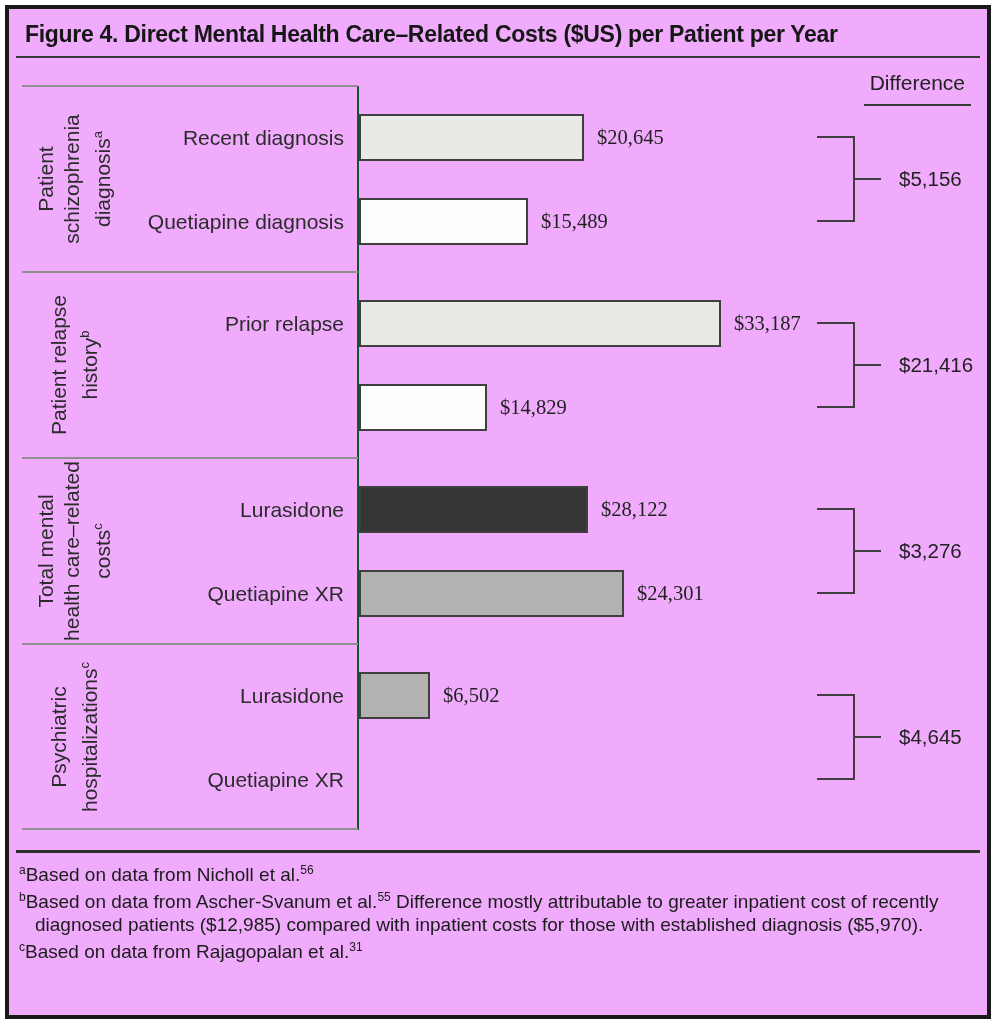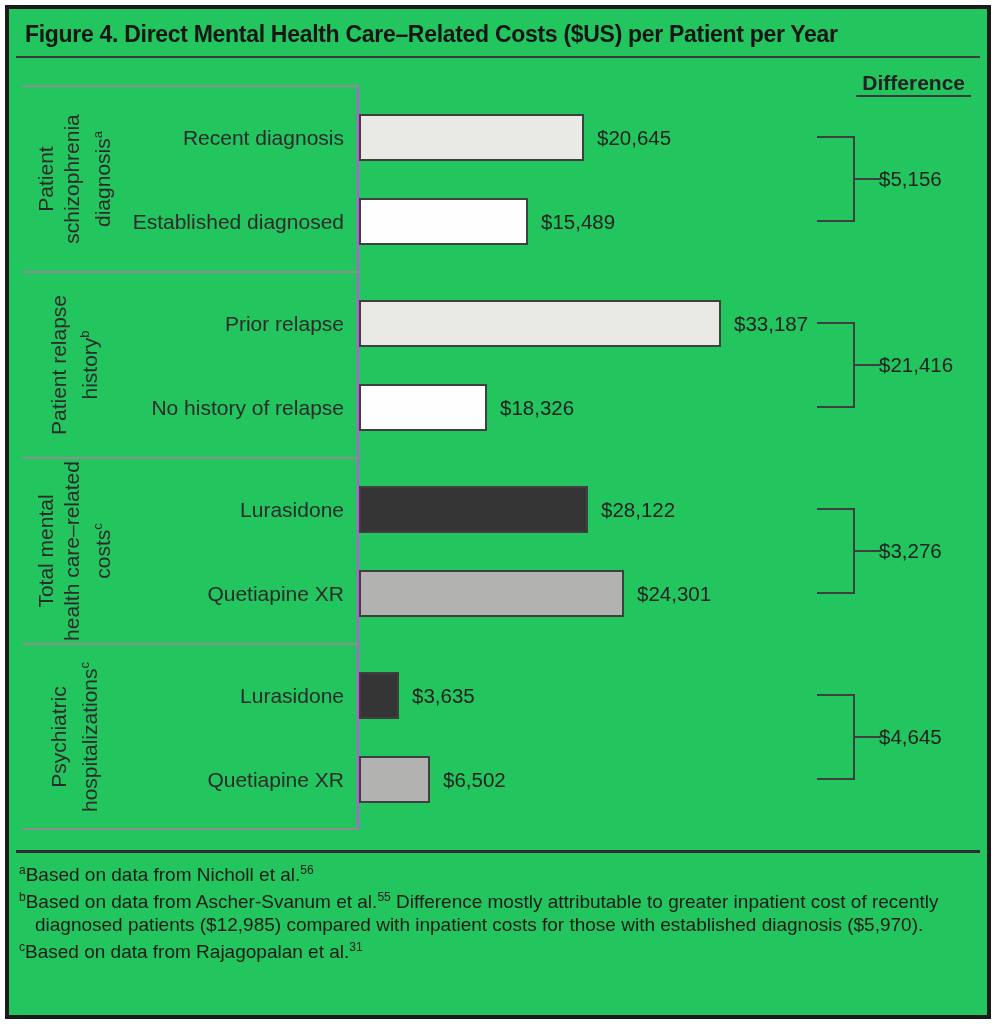--- a/index.html
+++ b/index.html
@@ -1,57 +1,57 @@
 <!DOCTYPE html>
 <html><head>
 <meta charset="utf-8">
 <style>
   * { margin:0; padding:0; box-sizing:border-box; }
   html,body { width:996px; height:1024px; background:#ffffff;
     font-family:"Liberation Sans", sans-serif; color:#1d1d1d; }
   .figure { position:absolute; left:5px; top:5px; width:986px; height:1014px;
-    border:4px solid #1a1a1a; background:#22c55e; overflow:hidden; }
+    border:4px solid #1a1a1a; background:#f0abfc; overflow:hidden; }
 
   
   .title-bar { margin:0 7px; padding:12px 9px 8px; border-bottom:2px solid #3a3a3a; }
   .title-bar h1 { font-size:23px; font-weight:bold; letter-spacing:-0.3px; color:#161616; }
 
   
   .chart { position:relative; padding-top:28px; }
   .diff-header { position:absolute; top:13px; right:16px; font-size:21px; color:#222;
-    border-bottom:2px solid #3a3a3a; padding:0 6px 0;font-weight:bold; }
+    border-bottom:2px solid #3a3a3a; padding:0 6px 9px; }
 
   .group-row { position:relative; height:186px; display:flex; }
   .group-row::before { content:""; position:absolute; top:-1px; left:13px; width:336px;
     border-top:2px solid #8f8f8f; }
   .group-row.last::after { content:""; position:absolute; bottom:0; left:13px; width:336px;
     border-top:2px solid #8f8f8f; }
 
   .group-label-cell { width:130px; position:relative; }
   .group-label-text { position:absolute; left:50%; top:50%;
     transform:translate(-50%,-50%) rotate(-90deg); text-align:center;
     font-size:21px; line-height:26px; white-space:nowrap; color:#2b2b2b; }
   .group-label-text sup { font-size:13px; }
 
   .cat-col { width:218px; display:flex; flex-direction:column; gap:37px;
     padding:28px 13px 0 0; }
   .cat-label { height:47px; display:flex; align-items:center; justify-content:flex-end;
     font-size:21px; color:#2b2b2b; white-space:nowrap; }
 
   .bars-col { flex:1; display:flex; flex-direction:column; gap:37px; padding:28px 0 0 0;
-    border-left:2px solid #d946ef; }
+    border-left:2px solid #14532d;font-family:Liberation Serif, serif; }
   .bar-row { height:47px; display:flex; align-items:center; }
   .bar { height:47px; border:2px solid #3f3f3f; }
   .bar-value { margin-left:13px; font-size:20.5px; color:#222; white-space:nowrap; }
 
   .bracket { position:absolute; left:808px; top:50px; width:38px; height:86px;
     border:2px solid #3f3f3f; border-left:none; }
   .bracket-stub { position:absolute; left:846px; top:92px; width:26px; height:2px;
     background:#3f3f3f; }
-  .diff-label { position:absolute; left:870px; top:81px; font-size:20.5px; color:#222;
+  .diff-label { position:absolute; left:890px; top:81px; font-size:20.5px; color:#222;
     white-space:nowrap; }
 
   
   .foot-divider { margin:20px 7px 0; border-top:3px solid #2e2e2e; }
   .footnotes { padding:6px 12px 10px 10px; }
   .footnote { font-size:19px; line-height:22px; color:#1b1b1b;
     padding-left:16px; text-indent:-16px; }
   .footnote sup { font-size:12px; }
 </style>
 </head>
@@ -64,21 +64,21 @@
 
   <div class="chart">
     <div class="diff-header">Difference</div>
     <div id="groups">
   <div class="group-row">
     <div class="group-label-cell">
       <div class="group-label-text">Patient<br>schizophrenia<br>diagnosis<sup>a</sup></div>
     </div>
     <div class="cat-col">
             <div class="cat-label">Recent diagnosis</div>
-            <div class="cat-label">Established diagnosed</div>
+            <div class="cat-label">Quetiapine diagnosis</div>
           </div>
     <div class="bars-col">
             <div class="bar-row">
               <div class="bar" style="width: 225px; background: rgb(233, 233, 230);"></div>
               <span class="bar-value">$20,645</span>
             </div>
             <div class="bar-row">
               <div class="bar" style="width: 169px; background: rgb(254, 254, 254);"></div>
               <span class="bar-value">$15,489</span>
             </div>
@@ -87,30 +87,29 @@
     <div class="bracket-stub"></div>
     <div class="diff-label">$5,156</div>
   </div>
 
   <div class="group-row">
     <div class="group-label-cell">
       <div class="group-label-text">Patient relapse<br>history<sup>b</sup></div>
     </div>
     <div class="cat-col">
             <div class="cat-label">Prior relapse</div>
-            <div class="cat-label">No history of relapse</div>
           </div>
     <div class="bars-col">
             <div class="bar-row">
               <div class="bar" style="width: 362px; background: rgb(233, 233, 230);"></div>
               <span class="bar-value">$33,187</span>
             </div>
             <div class="bar-row">
               <div class="bar" style="width: 128px; background: rgb(254, 254, 254);"></div>
-              <span class="bar-value">$18,326</span>
+              <span class="bar-value">$14,829</span>
             </div>
           </div>
     <div class="bracket"></div>
     <div class="bracket-stub"></div>
     <div class="diff-label">$21,416</div>
   </div>
 
   <div class="group-row">
     <div class="group-label-cell">
       <div class="group-label-text">Total mental<br>health care–related<br>costs<sup>c</sup></div>
@@ -137,24 +136,20 @@
   <div class="group-row last">
     <div class="group-label-cell">
       <div class="group-label-text">Psychiatric<br>hospitalizations<sup>c</sup></div>
     </div>
     <div class="cat-col">
             <div class="cat-label">Lurasidone</div>
             <div class="cat-label">Quetiapine XR</div>
           </div>
     <div class="bars-col">
             <div class="bar-row">
-              <div class="bar" style="width: 40px; background: rgb(53, 53, 53);"></div>
-              <span class="bar-value">$3,635</span>
-            </div>
-            <div class="bar-row">
               <div class="bar" style="width: 71px; background: rgb(178, 178, 176);"></div>
               <span class="bar-value">$6,502</span>
             </div>
           </div>
     <div class="bracket"></div>
     <div class="bracket-stub"></div>
     <div class="diff-label">$4,645</div>
   </div>
 </div>
   </div>

